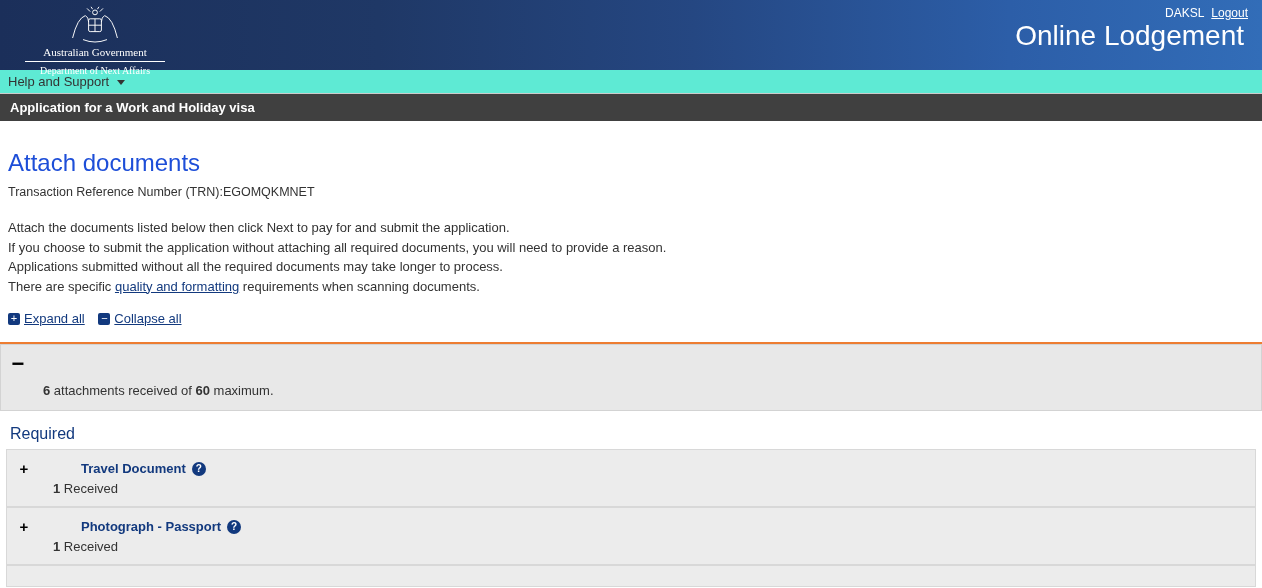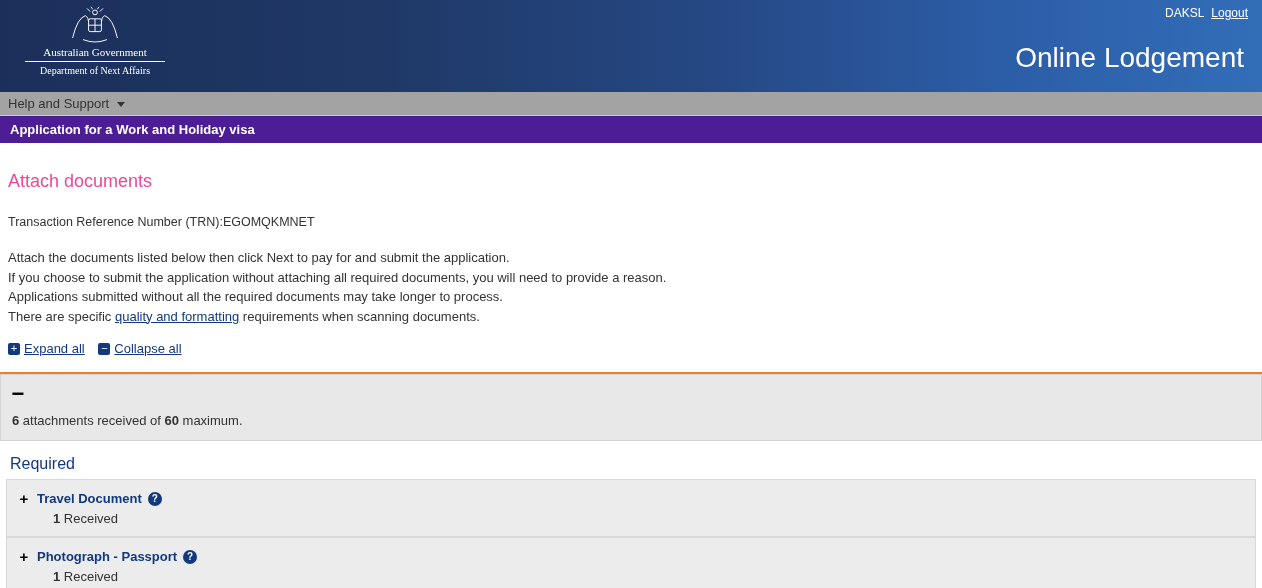--- a/index.html
+++ b/index.html
@@ -1,21 +1,21 @@
 <!DOCTYPE html>
 <html><head>
   <meta charset="utf-8">
   <style>
     * { box-sizing: border-box; margin: 0; padding: 0; }
     body { font-family: 'Segoe UI', Tahoma, Arial, sans-serif; font-size: 13px; color: #333; background: #fff; }
 
     
     .banner {
       background: linear-gradient(to right, #1b2f5a 0%, #1f3866 30%, #254782 55%, #2c5ea8 80%, #326db8 100%);
-      height: 92px;
+      height: 70px;
       position: relative;
       color: #fff;
     }
     .banner-top-right {
       position: absolute; top: 6px; right: 14px; font-size: 12px;
     }
     .banner-top-right .logout { text-decoration: underline; cursor: pointer; margin-left: 4px; color:#fff; }
     .banner-top-right .user { color:#fff; }
     .logo-block {
       position: absolute; left: 15px; top: 6px; width: 160px;
@@ -25,37 +25,37 @@
     }
     .logo-text1 { text-align:center; font-size:11px; font-weight:normal; margin-top:0; font-family: 'Times New Roman', serif; }
     .logo-line { height:1px; background:#fff; margin:3px 10px; }
     .logo-text2 { text-align:center; font-size:10px; font-family: 'Times New Roman', serif; }
     .banner-title {
       position: absolute; right: 18px; bottom: 18px; font-size: 28px; font-weight: 300; color:#fff;
     }
 
     
     .menubar {
-      background: #a3a3a3; border-bottom: 1px solid #ccc; padding: 4px 8px; font-size: 13px;
+      background: #5eead4; border-bottom: 1px solid #ccc; padding: 4px 8px; font-size: 13px;
     }
     .menubar .menu-item { cursor: pointer; }
     .menubar .caret {
       display:inline-block; width:0; height:0; margin-left:4px;
       border-left:4px solid transparent; border-right:4px solid transparent; border-top:5px solid #333;
       vertical-align: middle;
     }
 
     
     .app-title {
-      background:#4c1d95; color:#fff; font-weight:bold; padding:6px 10px; font-size:13px;
+      background:#404040; color:#fff; font-weight:bold; padding:6px 10px; font-size:13px;
     }
 
     
     .content { padding: 10px 8px; }
-    .page-heading { color:#ec4899; font-size:18px; font-weight:400; margin: 18px 0 23px 0; }
+    .page-heading { color:#1d4ed8; font-size:24px; font-weight:400; margin: 18px 0 8px 0; }
     .trn-line { font-size:12.5px; margin-bottom:19px; }
     .para { font-size:13px; line-height:1.5; }
     .link { color:#12397e; text-decoration: underline; cursor:pointer; }
 
     
     .expand-controls { margin-top: 14px; font-size:13px; }
     .expand-controls .ctrl { color:#12397e; text-decoration: underline; cursor:pointer; margin-right: 10px; display:inline-flex; align-items:center; }
     .pm-icon {
       width:12px; height:12px; background:#12397e; color:#fff; display:inline-flex; align-items:center; justify-content:center;
       font-size:11px; line-height:1; margin-right:4px; border-radius:2px;
@@ -66,36 +66,36 @@
 
     
     .applicant-panel {
       background:#e8e8e8; border:1px solid #d3d3d3; padding:12px 10px;
     }
     .applicant-header { display:flex; align-items:center; }
     .collapse-toggle {
       width:14px; font-size:22px; line-height:14px; color:#000; font-weight:bold; cursor:pointer; text-align:center; margin-right:4px;
     }
     .applicant-name { color:#12397e; font-size:16px; font-weight:400; }
-    .attach-count { margin-top:12px; margin-left:1px; font-size:13px; }
+    .attach-count { margin-top:12px; margin-left:32px; font-size:13px; }
 
     
     .required-heading { color:#12397e; font-size:16px; font-weight:400; padding:14px 10px 6px; }
 
     
     .doc-list { margin:0 6px; }
     .doc-item {
       background:#ececec; border:1px solid #d8d8d8; padding:10px 10px;
     }
     .doc-item + .doc-item { border-top: 1px solid #d8d8d8; }
     .doc-head { display:flex; align-items:center; }
     .plus-toggle {
       width:14px; font-size:15px; font-weight:bold; color:#000; cursor:pointer; text-align:center; margin-right:6px;
     }
-    .doc-title { color:#12397e; font-weight:bold; font-size:13px; }
+    .doc-title { color:#12397e; font-weight:bold; font-size:13px;margin-left:44px; }
     .help-icon {
       display:inline-flex; width:14px; height:14px; background:#12397e; border-radius:50%;
       color:#fff; font-size:10px; font-weight:bold; align-items:center; justify-content:center; margin-left:6px; cursor:pointer;
     }
     .doc-sub { margin-left:36px; margin-top:4px; font-size:13px; }
   </style>
 </head>
 <body>
 
 <div class="banner">

